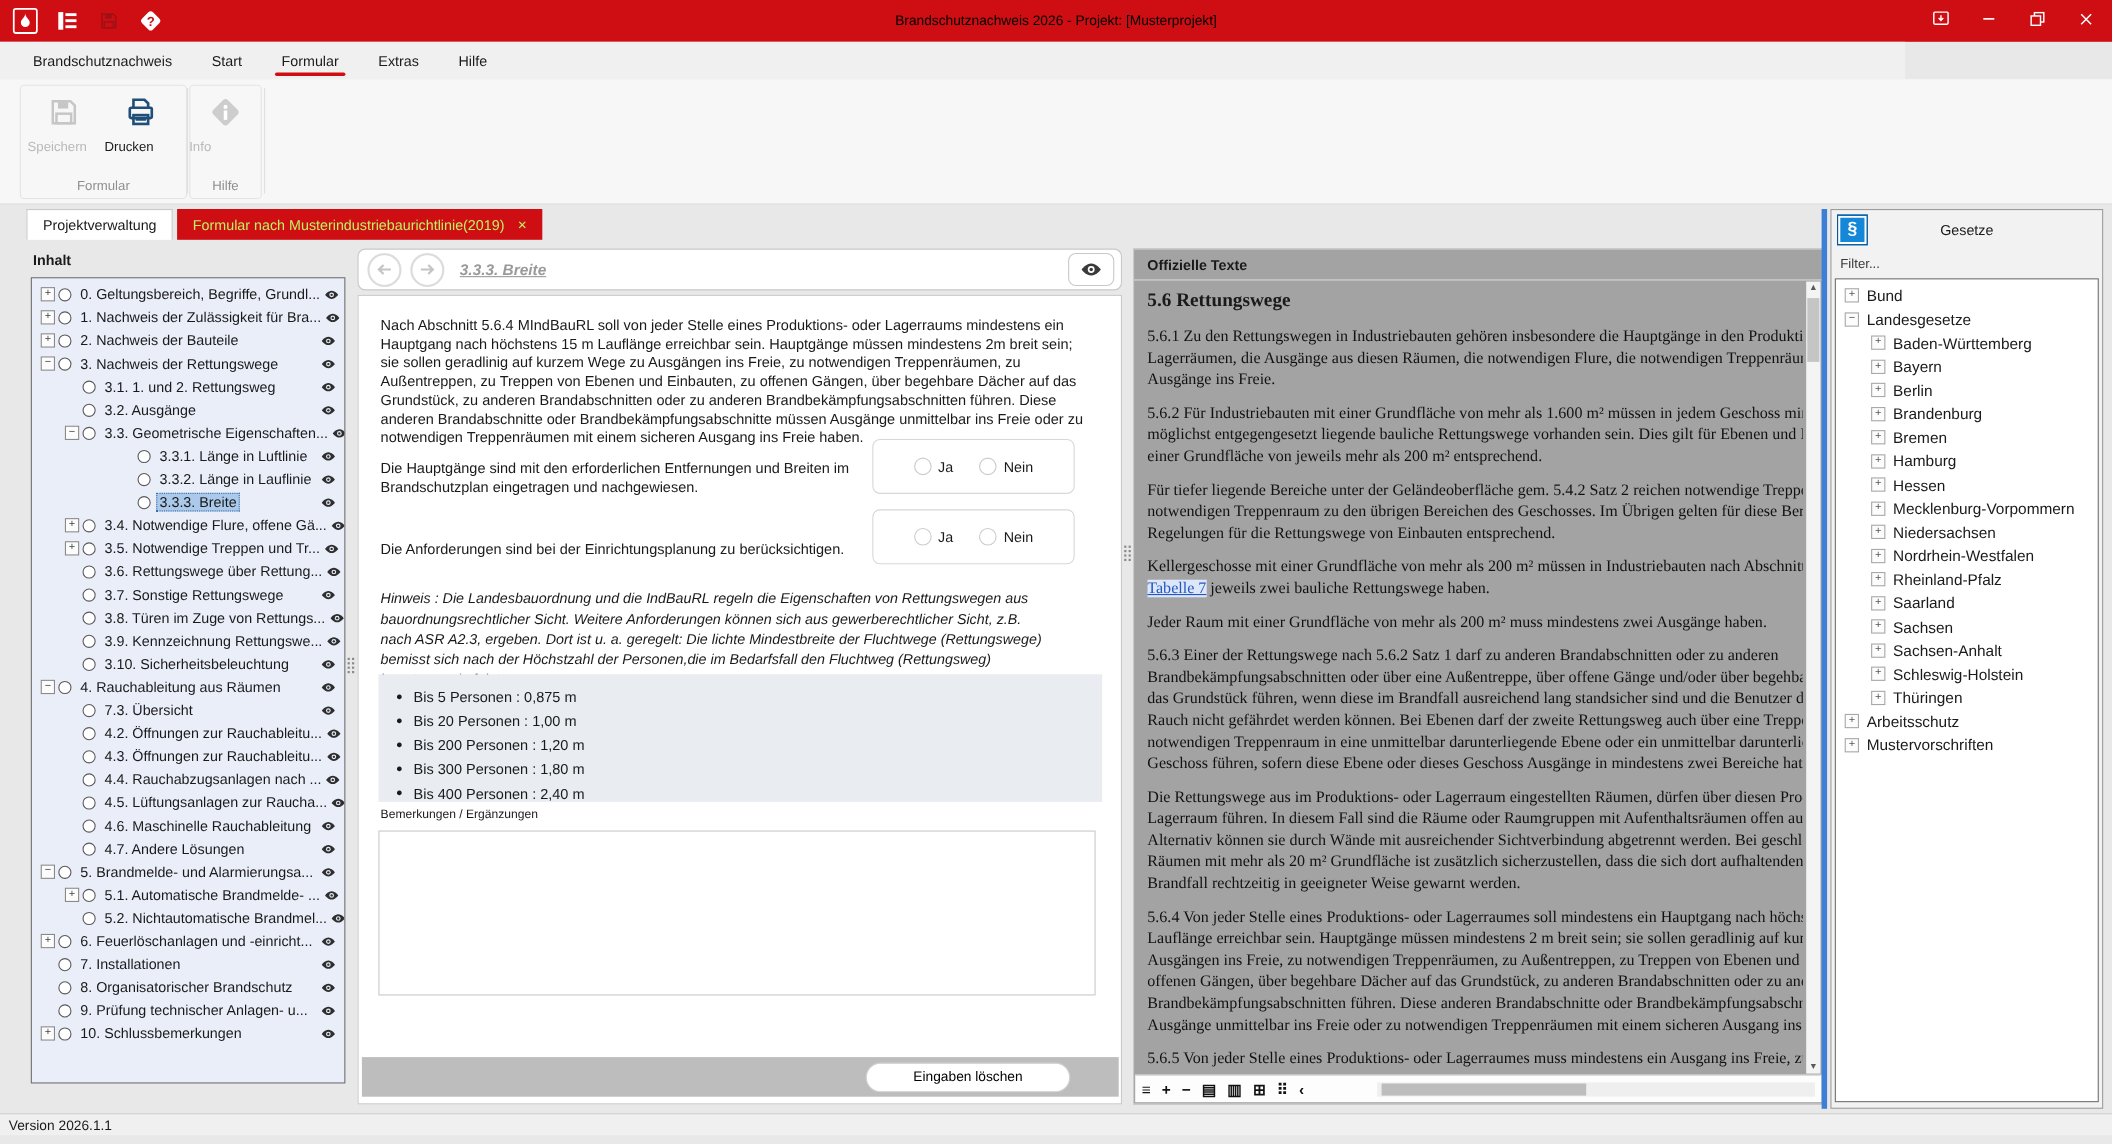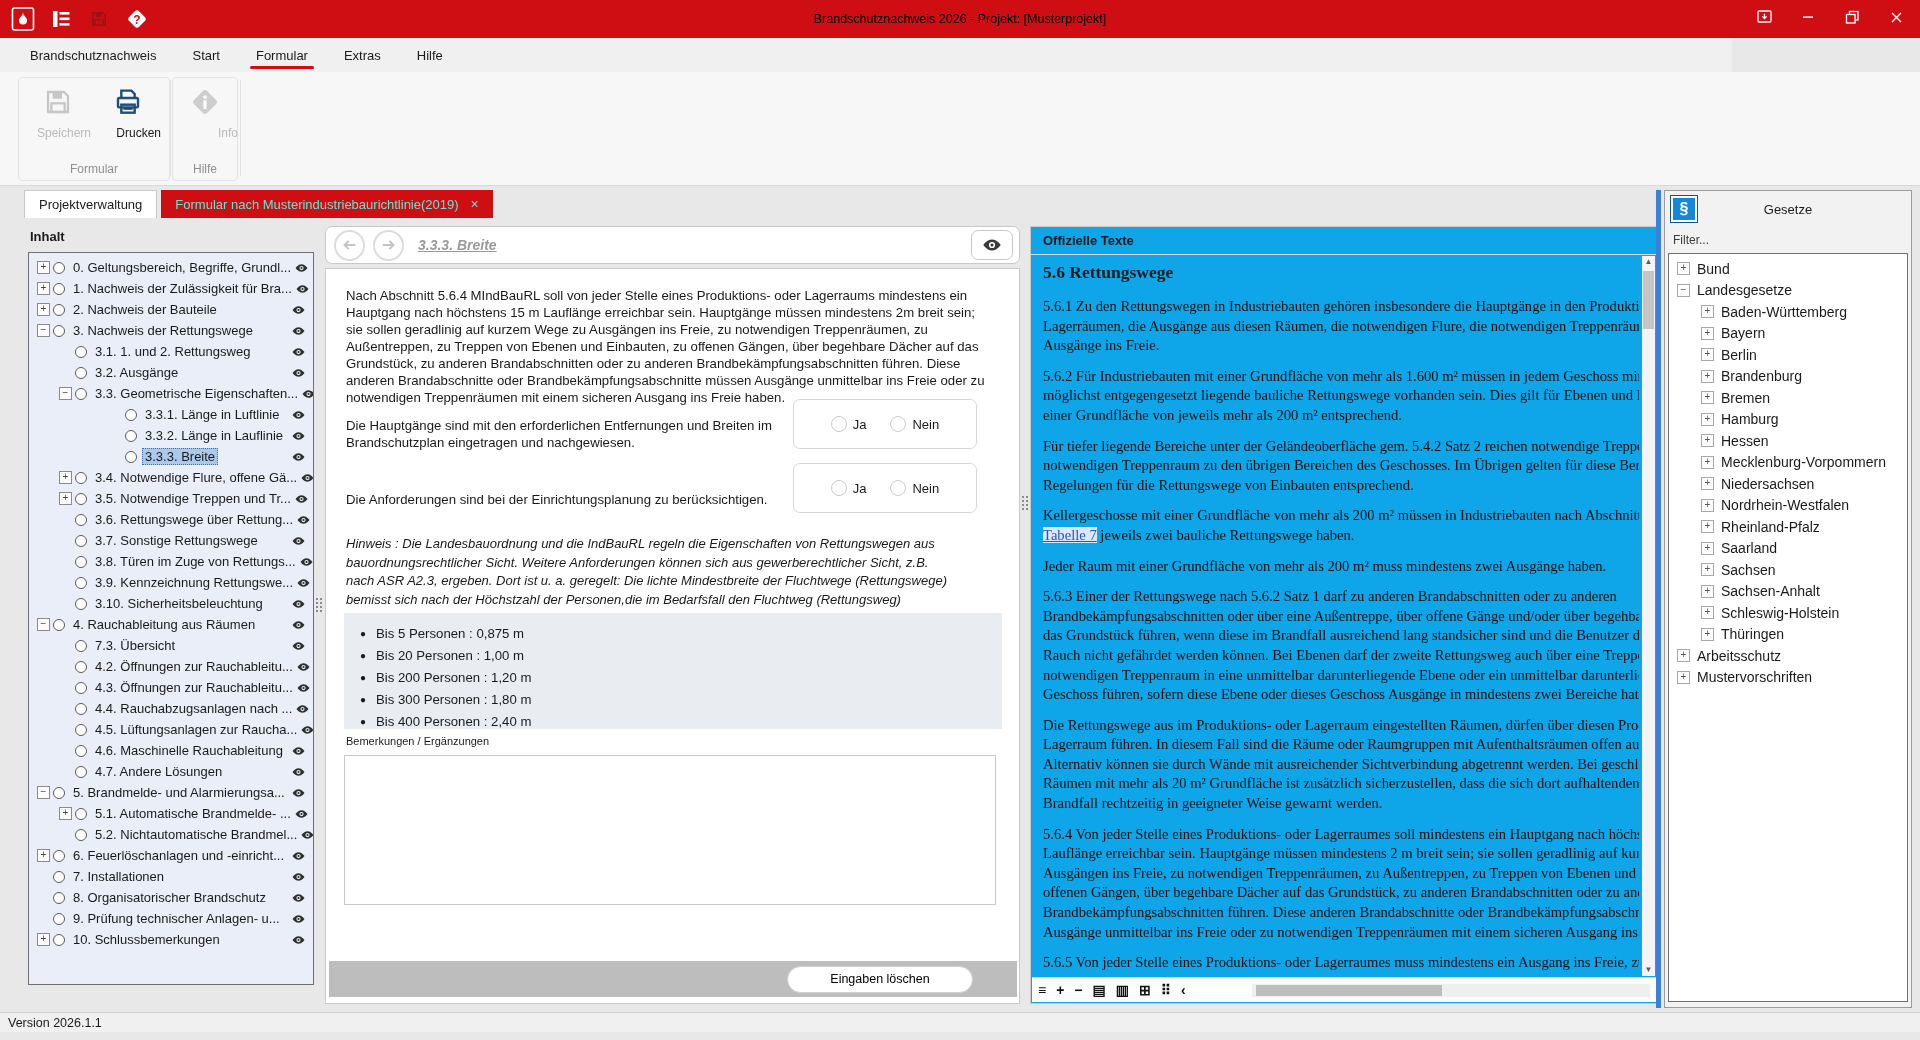--- a/index.html
+++ b/index.html
@@ -14,31 +14,31 @@
   .winbtn{width:44px;height:34px;display:flex;align-items:center;justify-content:center}
   
   .menubar{left:0;top:38px;width:1732px;height:34px;background:#F0F0F0;display:flex;align-items:center;padding-left:12px;box-sizing:border-box}
   .mitem{padding:0 18px;font-size:13px;position:relative;height:100%;display:flex;align-items:center;cursor:default}
   .mitem[data-active]::after{content:"";position:absolute;left:12px;right:12px;bottom:3px;height:3px;background:#CE0E13;border-radius:2px}
   
   .ribbon{left:0;top:72px;width:1920px;height:114px;background:#F7F7F7;border-bottom:1px solid #D8D8D8;box-sizing:border-box}
   .rgroup{position:absolute;top:5px;height:102px;border:1px solid #E4E4E4;border-radius:4px;background:#F7F7F7}
   .rg1{left:18px;width:150px}
   .rg2{left:172px;width:64px}
-  .rbtn{position:absolute;top:8px;width:66px;text-align:right}
+  .rbtn{position:absolute;top:8px;width:66px;text-align:left}
   .rbtn svg{display:block;margin:0 auto}
   .rbtn .rlab{font-size:12px;margin-top:8px;display:block;color:#1a1a1a}
   .rbtn.disabled .rlab{color:#B9B9B9}
   .rglab{position:absolute;bottom:4px;left:0;right:0;text-align:center;font-size:12px;color:#8F8F8F}
   .rsep{position:absolute;top:8px;width:1px;height:96px;background:#E0E0E0}
   
   .tabstrip{left:0;top:190px;width:1650px;height:28px;display:flex;padding-left:24px;box-sizing:border-box}
   .tab{height:28px;display:flex;align-items:center;padding:0 14px;font-size:13px;box-sizing:border-box}
   .tab.inactive{background:#fff;border:1px solid #C9C9C9;border-bottom:none;color:#1a1a1a;margin-right:4px}
-  .tab.active{background:#CE0E13;color:#5eead4}
+  .tab.active{background:#CE0E13;color:#bef264}
   .tabclose{margin-left:12px;font-size:14px;line-height:14px}
   
   .inhalt-label{left:30px;top:229px;font-size:13px;font-weight:bold}
   .treebox{left:28px;top:252px;width:286px;height:733px;background:#E9EEF9;border:1px solid #6F6F6F;box-sizing:border-box;overflow:hidden;padding-top:4px}
   .trow{display:flex;align-items:center;height:21px;padding-left:8px;white-space:nowrap;overflow:hidden}
   .trow[data-lvl="1"]{padding-left:30px}
   .trow[data-lvl="2"]{padding-left:80px}
   .tglyph{flex:none;width:11px;height:11px;border:1px solid #8A8A8A;background:#FCFCFC;font-size:10px;line-height:10px;text-align:center;color:#444;margin-right:3px}
   .tglyph:empty{visibility:hidden}
   .tcirc{flex:none;width:12px;height:12px;border:1px solid #5A5A5A;border-radius:50%;background:#fff;margin-right:5px;box-sizing:border-box}
@@ -64,21 +64,21 @@
   .bullet-item::before{content:"●";position:absolute;left:0;top:0;font-size:10px}
   .bem-label{left:20px;top:466px;font-size:11px}
   .bem-area{left:18px;top:486px;width:652px;height:150px;border:1px solid #C9C9C9;resize:none;font-family:"Liberation Sans",sans-serif;box-sizing:border-box}
   .graybar{left:3px;top:692px;width:688px;height:36px;background:#BDBDBD;display:flex;align-items:center}
   .clearbtn{margin-left:458px;width:186px;height:27px;border-radius:14px;background:#fff;border:1px solid #D0D0D0;font-size:12.5px;font-family:"Liberation Sans",sans-serif}
   
   .grip{display:grid;grid-template-columns:2px 2px;grid-auto-rows:2px;gap:2px}
   .grip i{background:#8A8A8A}
   .grip1{left:316px;top:598px}.grip2{left:1022px;top:496px}
   
-  .official{left:1030px;top:226px;width:628px;height:778px;background:#0ea5e9;border:1px solid #C9C9C9;box-sizing:border-box}
+  .official{left:1030px;top:226px;width:628px;height:778px;background:#a3a3a3;border:1px solid #C9C9C9;box-sizing:border-box}
   .ot-header{position:absolute;left:0;top:0;right:0;height:27px;border-bottom:1px solid #DADADA;display:flex;align-items:center}
   .ot-header span{margin-left:12px;font-size:13px;font-weight:bold}
   .otbody{position:absolute;left:12px;top:33px;width:596px;height:712px;overflow:hidden}
   .oth{font-family:"Liberation Serif",serif;font-weight:bold;font-size:17.5px;margin:2px 0 14px}
   .otp{width:690px;margin:0 0 11px;font-family:"Liberation Serif",serif;font-size:14.6px;line-height:19.6px;color:#111}
   .otlink{color:#2455C3;text-decoration:underline;background:#DCE8FA}
   .otlink:empty{display:none}
   .vscroll{position:absolute;right:2px;top:29px;bottom:27px;width:13px;background:#F4F4F4;display:flex;flex-direction:column;align-items:center}
   .varrow{font-size:8px;color:#5A5A5A;line-height:12px}
   .vthumb{width:11px;height:58px;background:#C5C5C5;margin-top:3px}

